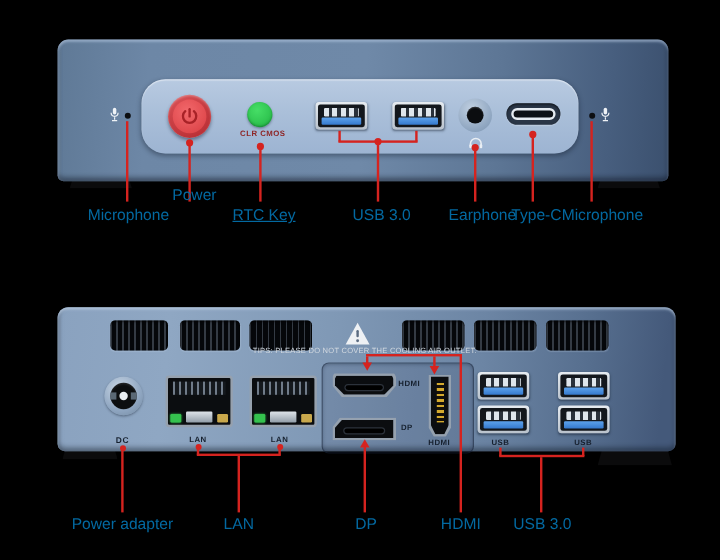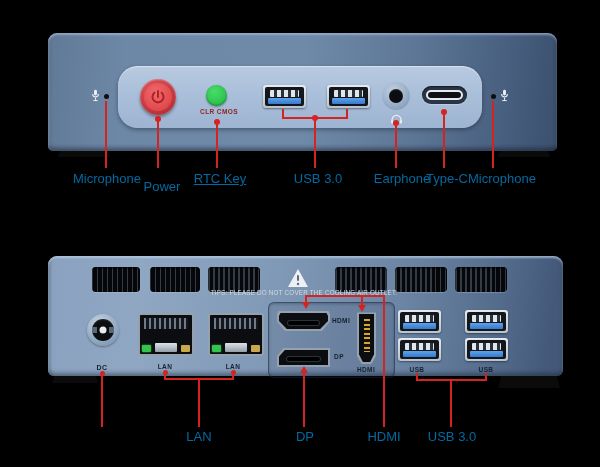--- a/index.html
+++ b/index.html
@@ -167,21 +167,21 @@
   <div class="abs ann" style="left:282px;top:117px;width:66px;height:2px;"></div>
   <div class="abs dot" style="left:312px;top:115px;"></div>
   <div class="abs ann" style="left:314px;top:120px;width:2px;height:48px;"></div>
   <div class="abs dot" style="left:393px;top:120px;"></div>
   <div class="abs ann" style="left:395px;top:125px;width:2px;height:43px;"></div>
   <div class="abs dot" style="left:441px;top:109px;"></div>
   <div class="abs ann" style="left:443px;top:114px;width:2px;height:54px;"></div>
   <div class="abs ann" style="left:492px;top:101px;width:2px;height:67px;"></div>
 
   <div class="abs callout" style="left:107px;top:171px;">Microphone</div>
-  <div class="abs callout" style="left:162px;top:179px;">Power</div>
+  <div class="abs callout" style="left:162px;top:155px;">Power</div>
   <div class="abs callout" style="left:220px;top:171px;text-decoration:underline;">RTC Key</div>
   <div class="abs callout" style="left:318px;top:171px;">USB 3.0</div>
   <div class="abs callout" style="left:402px;top:171px;">Earphone</div>
   <div class="abs callout" style="left:447px;top:171px;">Type-C</div>
   <div class="abs callout" style="left:502px;top:171px;">Microphone</div>
 
   <div class="abs foot" style="left:52px;top:370px;width:46px;height:13px;"></div>
   <div class="abs foot" style="left:498px;top:370px;width:62px;height:18px;"></div>
   <div class="abs chassis-rear"></div>
 
@@ -288,18 +288,19 @@
   <div class="abs arrow-down" style="left:302px;top:302px;"></div>
   <div class="abs ann" style="left:361px;top:297px;width:2px;height:9px;"></div>
   <div class="abs arrow-down" style="left:358px;top:305px;"></div>
   <div class="abs ann" style="left:383px;top:295px;width:2px;height:132px;"></div>
 
   <div class="abs ann" style="left:416px;top:373px;width:2px;height:7px;"></div>
   <div class="abs ann" style="left:485px;top:373px;width:2px;height:7px;"></div>
   <div class="abs ann" style="left:416px;top:379px;width:71px;height:2px;"></div>
   <div class="abs ann" style="left:450px;top:381px;width:2px;height:46px;"></div>
 
+  <div class="abs callout" style="left:102px;top:429px;">Power adapter</div>
   <div class="abs callout" style="left:199px;top:429px;">LAN</div>
   <div class="abs callout" style="left:305px;top:429px;">DP</div>
   <div class="abs callout" style="left:384px;top:429px;">HDMI</div>
   <div class="abs callout" style="left:452px;top:429px;">USB 3.0</div>
 
 </div>
 
 </body></html>

